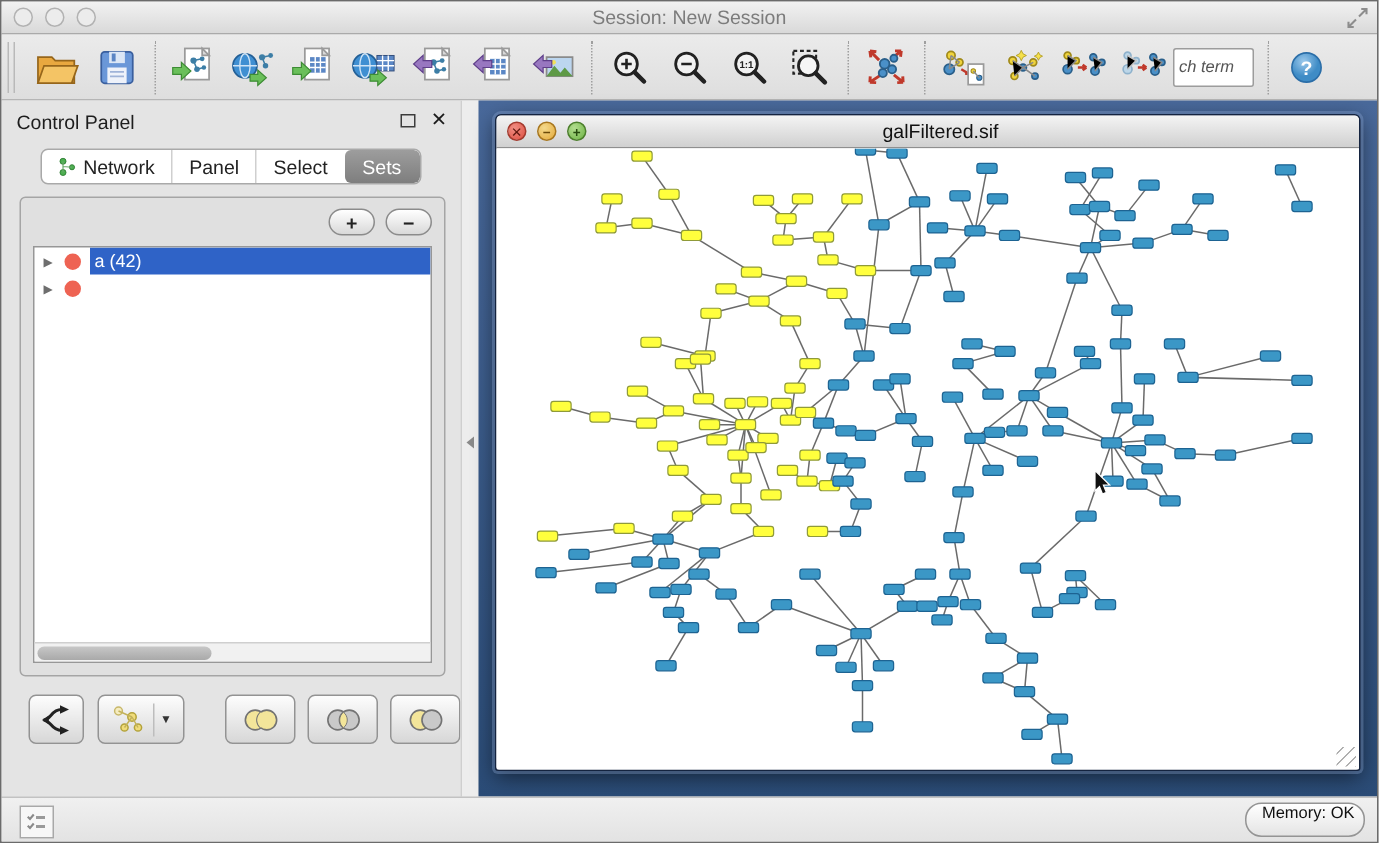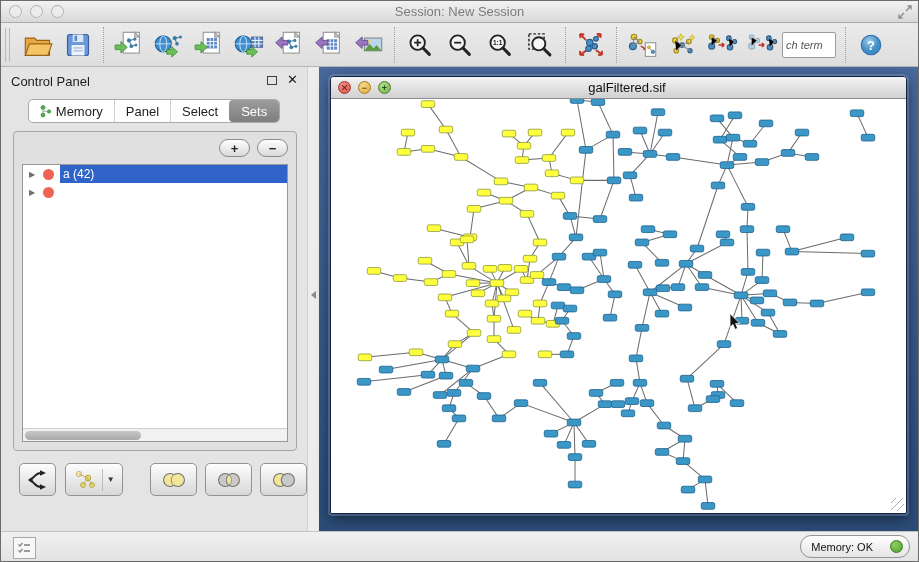--- a/index.html
+++ b/index.html
@@ -97,21 +97,21 @@
   .resize-grip { position:absolute; right:2px; bottom:2px; width:13px; height:13px;
     background:repeating-linear-gradient(135deg, transparent 0 3px, #b0b0b0 3px 4px, #fdfdfd 4px 5px); }
 
   
   .statusbar { position:absolute; left:0; top:530px; width:100%; height:32px;
     background:linear-gradient(#f0f0f0,#e2e2e2); border-top:1px solid #c2c2c2; }
   .tasks-btn { position:absolute; left:12px; top:5px; width:23px; height:22px;
     border:1px solid #a8a8a8; background:#f7f7f7; display:flex; align-items:center; justify-content:center; }
   .memory-pill { position:absolute; right:8px; top:3px; height:23px; border:1px solid #949494;
     border-radius:11px; background:linear-gradient(#ffffff,#e4e4e4); display:flex; align-items:center;
-    gap:17px; padding:0 6px 0 10px; font-size:11px; color:#111; }
+    gap:17px; padding:0 6px 0 10px; font-size:11px; color:#111;flex-direction:column; }
   .green-dot { width:13px; height:13px; border-radius:50%;
     background:radial-gradient(circle at 35% 30%, #8ed163, #4d9e2e); border:1px solid #3a7a21; }
 </style>
 </head>
 <body>
 
 <div class="titlebar">
   <div class="lights">
     <span class="light"></span>
     <span class="light"></span>
@@ -349,21 +349,21 @@
 
     <div class="cp-tabs">
       <div class="seg">
         <div class="cp-tab">
           <svg width="12" height="13" viewBox="0 0 12 13">
             <circle cx="3" cy="2.5" r="2" fill="#4caf50" stroke="#2e7d32" stroke-width="0.6"></circle>
             <circle cx="3" cy="10" r="2" fill="#4caf50" stroke="#2e7d32" stroke-width="0.6"></circle>
             <circle cx="9" cy="6.5" r="1.7" fill="#4caf50" stroke="#2e7d32" stroke-width="0.6"></circle>
             <path d="M3 2.5 V10 M3 6 L9 6.5" stroke="#6aa86c" stroke-width="0.8"></path>
           </svg>
-          <span>Memory</span>
+          <span>Network</span>
         </div>
         <div class="cp-tab">
           <span>Panel</span>
         </div>
         <div class="cp-tab">
           <span>Select</span>
         </div>
         <div class="cp-tab active">
           <span>Sets</span>
         </div>

